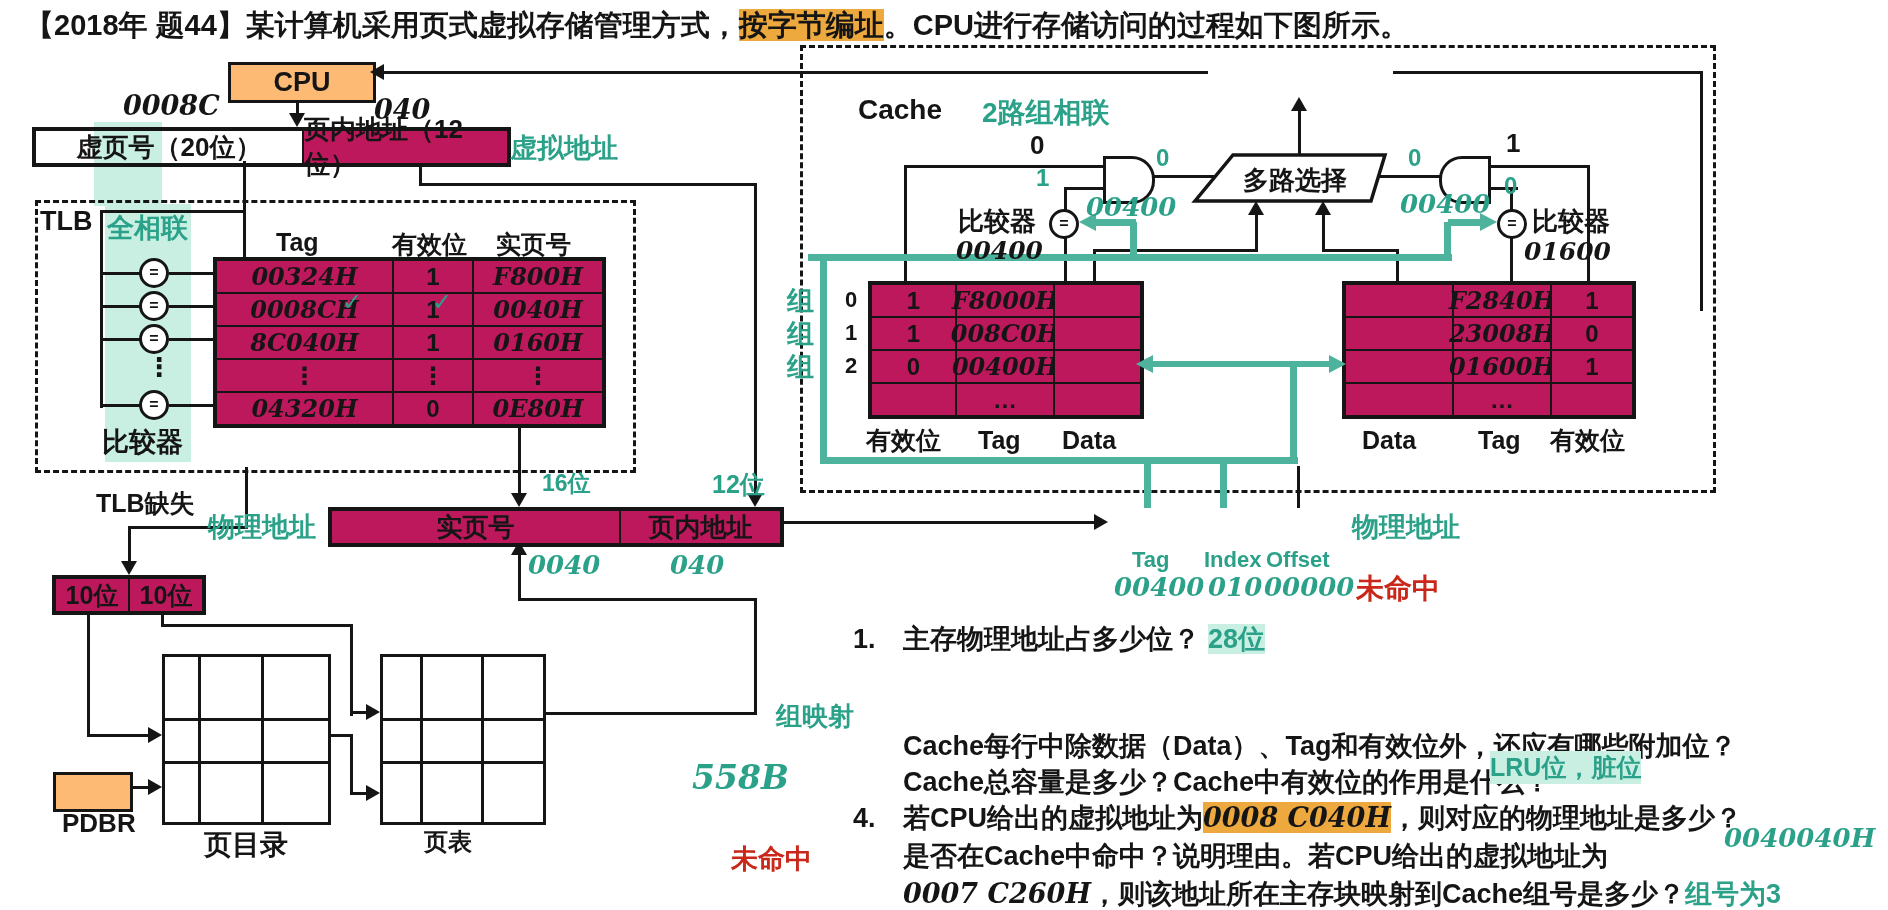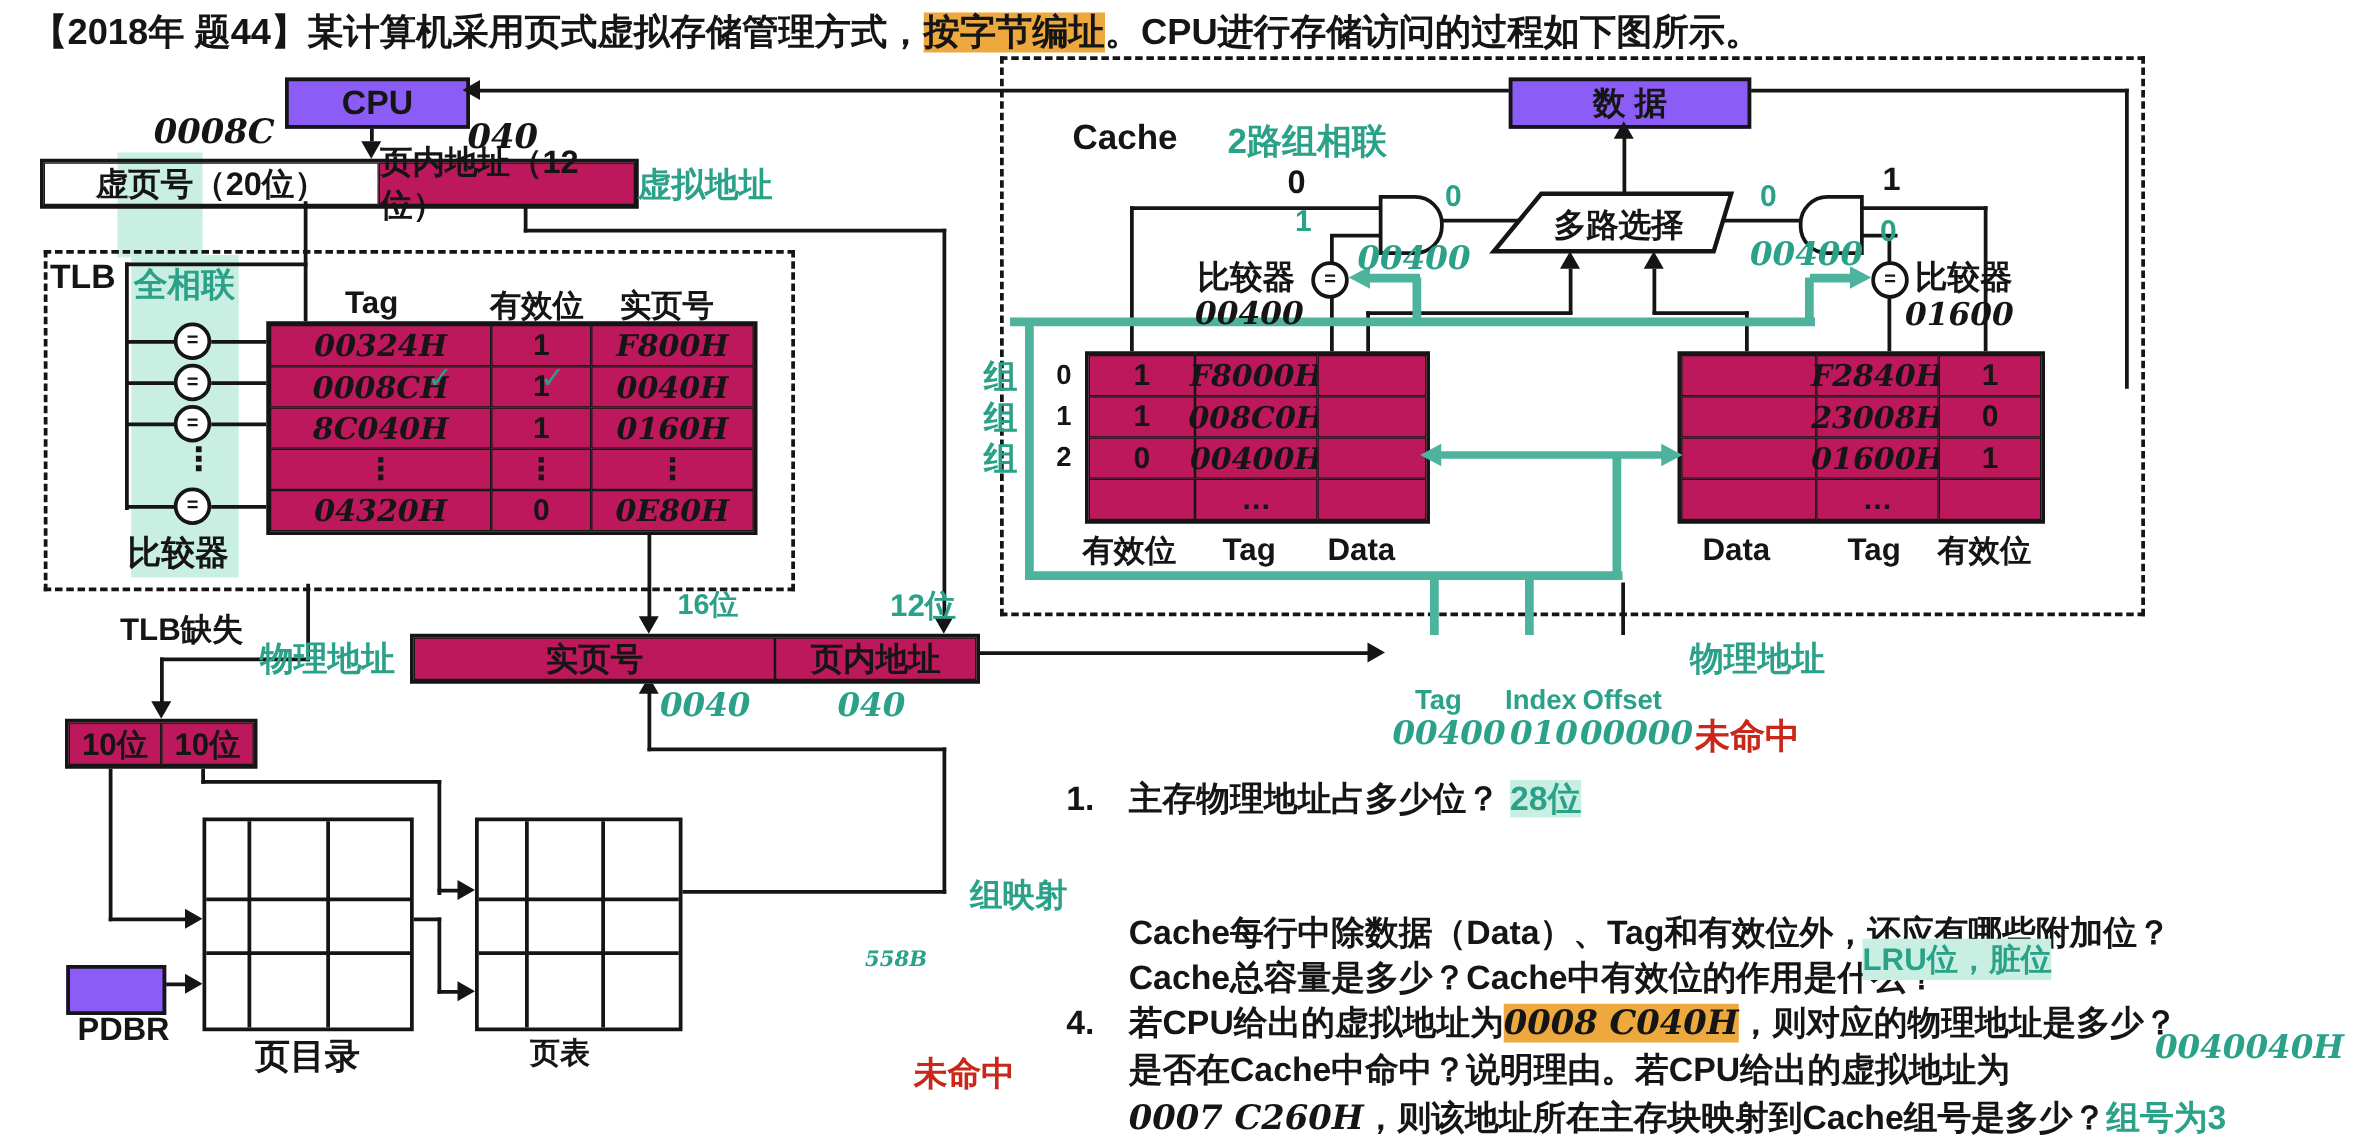--- a/index.html
+++ b/index.html
@@ -10,21 +10,21 @@
   .w{position:absolute;background:#151515;z-index:2}
   .tw{position:absolute;background:#4db39c;z-index:5}
   .ar{position:absolute;width:0;height:0;z-index:3}
   .ar-d{border-left:8px solid transparent;border-right:8px solid transparent;border-top:14px solid #151515}
   .ar-u{border-left:8px solid transparent;border-right:8px solid transparent;border-bottom:14px solid #151515}
   .ar-l{border-top:8px solid transparent;border-bottom:8px solid transparent;border-right:14px solid #151515}
   .ar-r{border-top:8px solid transparent;border-bottom:8px solid transparent;border-left:14px solid #151515}
   .tar{position:absolute;width:0;height:0;z-index:5}
   .tar-l{border-top:9px solid transparent;border-bottom:9px solid transparent;border-right:17px solid #4db39c}
   .tar-r{border-top:9px solid transparent;border-bottom:9px solid transparent;border-left:17px solid #4db39c}
-  .bx{position:absolute;border:3px solid #151515;background:#8b5cf6;z-index:3;
+  .bx{position:absolute;border:3px solid #151515;background:#fdba74;z-index:3;
       display:flex;align-items:center;justify-content:center;font-weight:bold}
   .tbl{position:absolute;display:grid;border:3px solid #151515;background:#fff;z-index:4}
   .cl{border:1.5px solid #151515;display:flex;align-items:center;justify-content:center;
       font-weight:bold;background:#be185d;font-size:24px}
   .gbox{position:absolute;border:3px solid #151515;background:#fff;z-index:3}
   .gv{position:absolute;top:0;bottom:0;width:3px;background:#151515}
   .gh{position:absolute;left:0;right:0;height:3px;background:#151515}
   .t{position:absolute;white-space:nowrap;font-weight:bold;z-index:6;color:#151515}
   .hx{font-family:"DejaVu Serif","Liberation Serif",serif;font-style:italic}
   .teal{color:#2aa188}
@@ -50,23 +50,20 @@
   <div class="t" style="left:25px;top:6px;font-size:29px">
     <span>【2018年 题44】某计算机采用页式虚拟存储管理方式，</span><span class="hlo">按字节编址</span><span>。CPU进行存储访问的过程如下图所示。</span>
   </div>
 
   <div class="dash" style="left:35px;top:200px;width:595px;height:267px"></div>
   <div class="dash" style="left:800px;top:45px;width:910px;height:442px"></div>
 
   <div class="bx" style="left:228px;top:62px;width:142px;height:35px;font-size:27px">
       <span>CPU</span>
     </div>
-  <div class="bx" style="left:1207px;top:62px;width:188px;height:35px;font-size:26px">
-      <span>数 据</span>
-    </div>
 
   <div class="w" style="left:296px;top:97px;width:3px;height:16px"></div>
   <div class="ar ar-d" style="left:289px;top:113px"></div>
   <div class="w" style="left:382px;top:71px;width:826px;height:3px"></div>
   <div class="ar ar-l" style="left:370px;top:64px"></div>
   <div class="w" style="left:1393px;top:71px;width:310px;height:3px"></div>
   <div class="w" style="left:1700px;top:71px;width:3px;height:240px"></div>
 
   <div class="t hx" style="left:123px;top:90px;font-size:27px">0008C</div>
   <div class="t hx" style="left:374px;top:94px;font-size:27px">040</div>
@@ -318,21 +315,21 @@
   <div class="t teal hx" style="left:1114px;top:572px;font-size:26px">00400</div>
   <div class="t teal hx" style="left:1208px;top:572px;font-size:26px">010</div>
   <div class="t teal hx" style="left:1264px;top:572px;font-size:26px">00000</div>
   <div class="t red" style="left:1356px;top:570px;font-size:28px">未命中</div>
 
   <div class="t" style="left:853px;top:621px;font-size:27px">
     <span class="qn">1.</span><span>主存物理地址占多少位？</span><span class="teal hlt" style="margin-left:8px">28位</span>
   </div>
   <div class="t teal" style="left:776px;top:699px;font-size:26px">组映射</div>
   <div class="t" style="left:903px;top:728px;font-size:27px">Cache每行中除数据（Data）、Tag和有效位外，还应有哪些附加位？</div>
-  <div class="t teal hx" style="left:692px;top:758px;font-size:17px">558B</div>
+  <div class="t teal hx" style="left:692px;top:758px;font-size:33px">558B</div>
   <div class="t" style="left:903px;top:764px;font-size:27px">Cache总容量是多少？Cache中有效位的作用是什么？</div>
   <div class="t teal hlt" style="left:1490px;top:751px;font-size:25px">LRU位，脏位</div>
   <div class="t" style="left:853px;top:800px;font-size:27px">
     <span class="qn">4.</span><span>若CPU给出的虚拟地址为</span><span class="hlo hx">0008 C040H</span><span>，则对应的物理地址是多少？</span>
   </div>
   <div class="t teal hx" style="left:1724px;top:823px;font-size:26px">0040040H</div>
   <div class="t red" style="left:731px;top:841px;font-size:27px">未命中</div>
   <div class="t" style="left:903px;top:838px;font-size:27px">是否在Cache中命中？说明理由。若CPU给出的虚拟地址为</div>
   <div class="t" style="left:903px;top:876px;font-size:27px">
     <span class="hx">0007 C260H</span><span>，则该地址所在主存块映射到Cache组号是多少？</span><span class="teal">组号为3</span>

